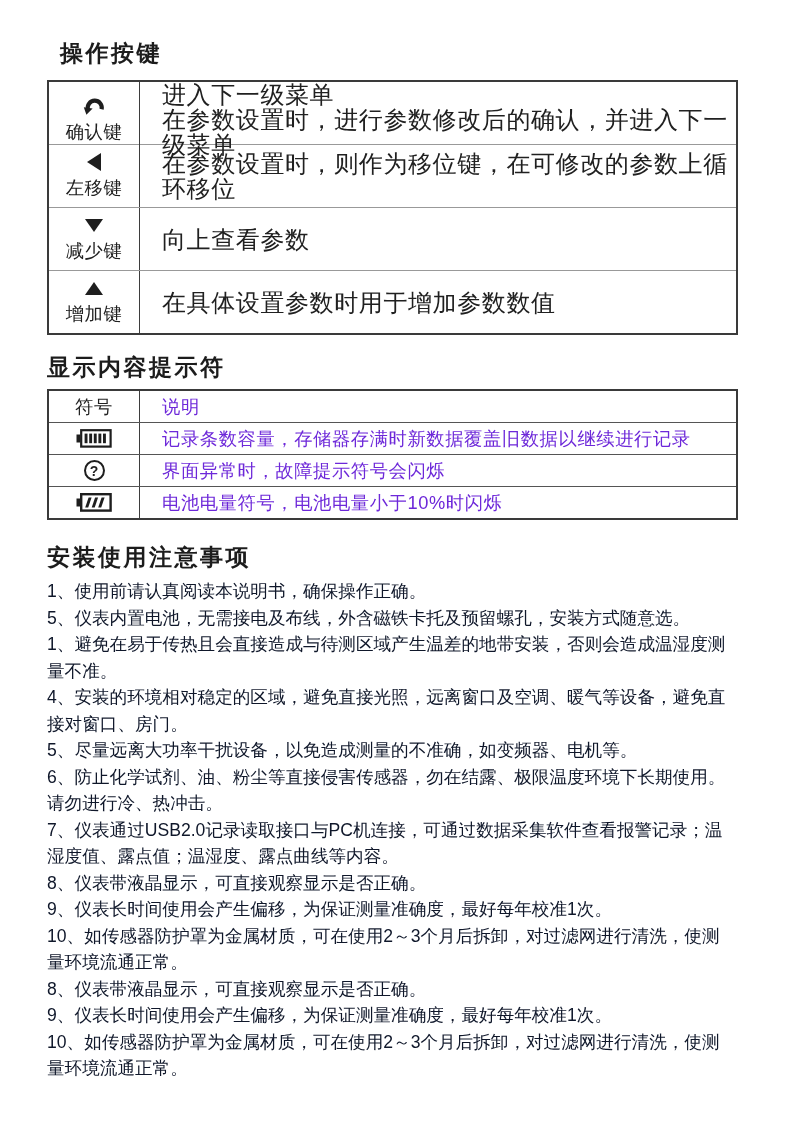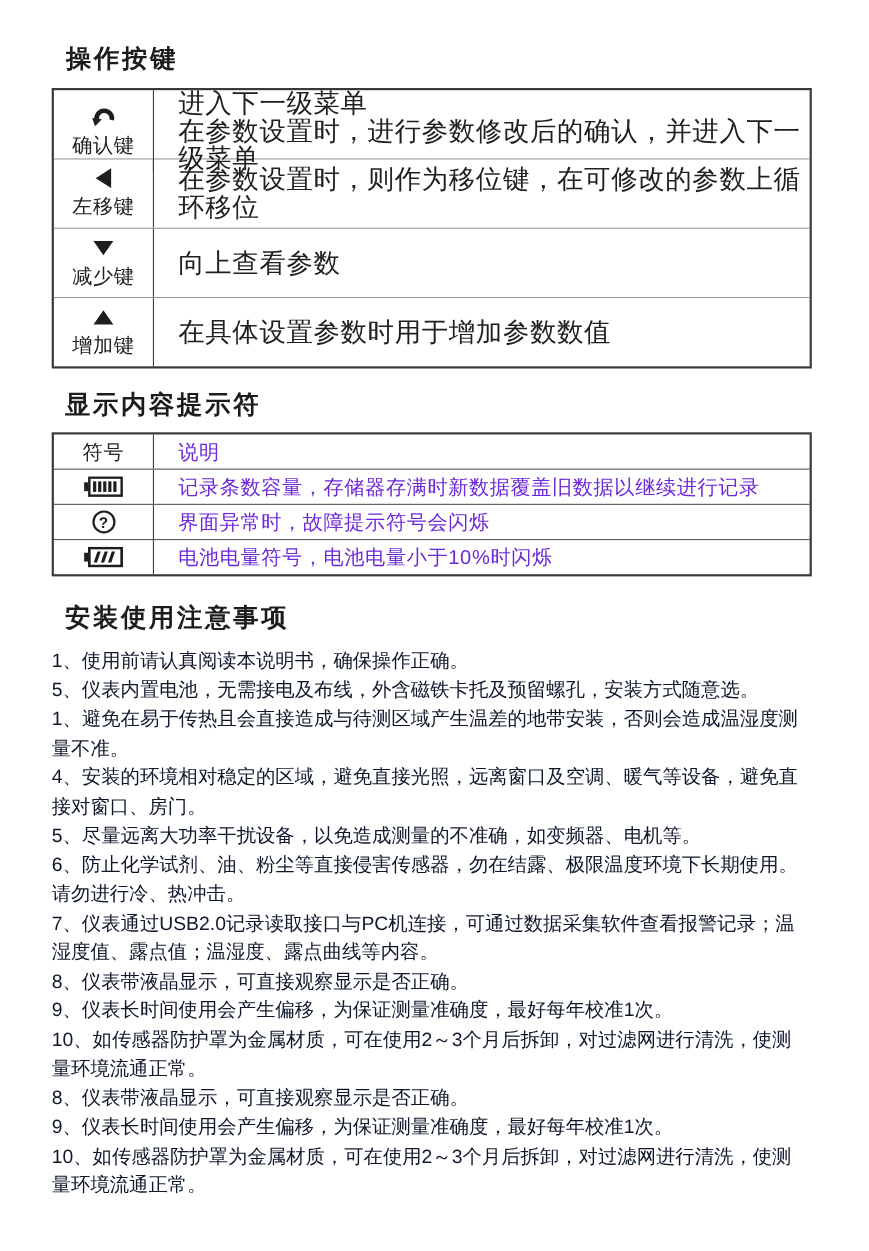--- a/index.html
+++ b/index.html
@@ -6,21 +6,21 @@
   body {
     width: 790px; height: 1137px;
     background: #ffffff;
     color: #222222;
     font-family: "Liberation Sans", "DejaVu Sans", sans-serif;
     overflow: hidden;
   }
   .page { box-sizing: border-box; width: 790px; height: 1137px; padding: 0 52px 0 47px; }
 
   .sec-title {
-    margin: 12px;
+    margin: 0;
     font-size: 23px;
     font-weight: 700;
     letter-spacing: 2.5px;
     line-height: 27px;
     color: #1c1c1c;
   }
   .title-keys   { margin: 40px 0 0 13px; }
   .title-sym    { margin-top: 19px; }
   .title-notes  { margin-top: 24px; }
 

